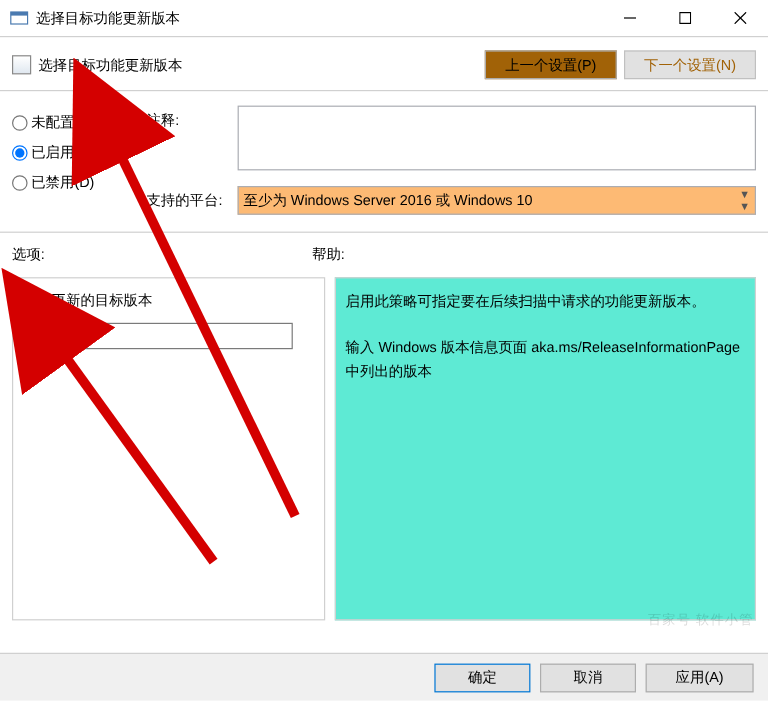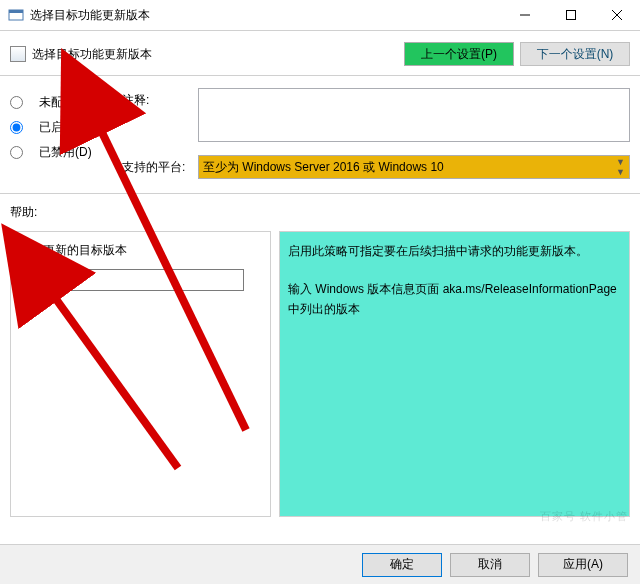--- a/index.html
+++ b/index.html
@@ -7,33 +7,33 @@
 .titlebar { height: 31px; background: #fff; border-bottom: 1px solid #d0d0d0; display: flex; align-items: center; padding-left: 8px; }
 .titlebar-icon { width: 16px; height: 16px; margin-right: 6px; }
 .titlebar-text { flex: 1; font-size: 12px; color: #000; }
 .win-controls { display: flex; height: 100%; }
 .win-btn { width: 46px; display: flex; align-items: center; justify-content: center; color: #000; }
 .content { padding: 8px 10px 0 10px; }
 .header-row { display: flex; align-items: center; height: 30px; margin-bottom: 6px; }
 .header-icon { width: 16px; height: 16px; margin-right: 6px; border: 1px solid #888; background: linear-gradient(#fff,#e0e8f0); display: inline-block; }
 .header-title { flex: 1; font-size: 12px; }
 .nav-btn { min-width: 110px; height: 24px; border: 1px solid #adadad; background: #e1e1e1; font-size: 12px; margin-left: 6px; padding: 0 10px; }
-.nav-btn.enabled { background: #22c55e; }
-.nav-btn.disabled { background: #e1e1e1; color: #0c4a6e; border-color: #c0c0c0; }
+.nav-btn.enabled { background: #a16207; }
+.nav-btn.disabled { background: #e1e1e1; color: #a16207; border-color: #c0c0c0; }
 .divider { height: 1px; background: #d0d0d0; margin: 0 -10px 12px -10px; }
 .config-row { display: flex; margin-bottom: 4px; }
 .radio-col { width: 112px; display: flex; flex-direction: column; gap: 8px; padding-top: 6px; }
-.radio-item { display: flex; align-items: center; gap: 16px; font-size: 12px; }
+.radio-item { display: flex; align-items: center; gap: 3px; font-size: 12px; }
 .radio-item input { width: 13px; height: 13px; }
 .fields-col { flex: 1; display: flex; flex-direction: column; gap: 10px; }
 .field-row { display: flex; align-items: flex-start; gap: 6px; justify-content: flex-end; }
 .field-label { width: 70px; text-align: left; padding-top: 4px; font-size: 12px; }
 .field-input { flex: 1; }
 textarea.comment { width: 100%; height: 54px; border: 1px solid #abadb3; padding: 2px 4px; font-family: inherit; font-size: 12px; resize: none; overflow-y: scroll; }
-.platform-select { width: 100%; height: 24px; border: 1px solid #abadb3; padding: 2px 4px; background: #eab308; font-size: 12px; display: flex; align-items: center; justify-content: space-between; }
+.platform-select { width: 100%; height: 24px; border: 1px solid #abadb3; padding: 2px 4px; background: #fdba74; font-size: 12px; display: flex; align-items: center; justify-content: space-between; }
 .platform-select .chev { color: #555; font-size: 9px; }
 .divider2 { height: 1px; background: #d0d0d0; margin: 14px -10px 10px -10px; }
 .labels-row { display: flex; font-size: 12px; margin-bottom: 10px; }
 .labels-row .l { width: 250px; }
 .lower { display: flex; gap: 8px; }
 .options-pane { width: 261px; border: 1px solid #d0d0d0; padding: 10px 8px; height: 286px; background: #fff; position: relative; overflow: hidden; }
 .help-pane { flex: 1; border: 1px solid #d0d0d0; padding: 10px 8px; height: 286px; background: #5eead4; font-size: 12px; line-height: 1.6; overflow-y: scroll; }
 .opt-label { font-size: 12px; margin-bottom: 10px; }
 .opt-input { width: 225px; height: 22px; border: 1px solid #7a7a7a; padding: 2px 6px; font-size: 12px; }
 .footer { position: absolute; bottom: 0; left: 0; right: 0; height: 40px; border-top: 1px solid #d0d0d0; background: #f0f0f0; display: flex; align-items: center; justify-content: flex-end; padding: 0 12px; gap: 8px; }
@@ -112,20 +112,21 @@
             <span class="chev">▼<br>▼</span>
           </div>
         </div>
       </div>
     </div>
   </div>
 
   <div class="divider2"></div>
 
   <div class="labels-row">
+    <div class="l">选项:</div>
     <div>帮助:</div>
   </div>
 
   <div class="lower">
     <div class="options-pane">
       <div class="opt-label">功能更新的目标版本</div>
       <input class="opt-input" type="text" value="21H1" style="">
     </div>
     <div class="help-pane">
       <p>启用此策略可指定要在后续扫描中请求的功能更新版本。</p>

